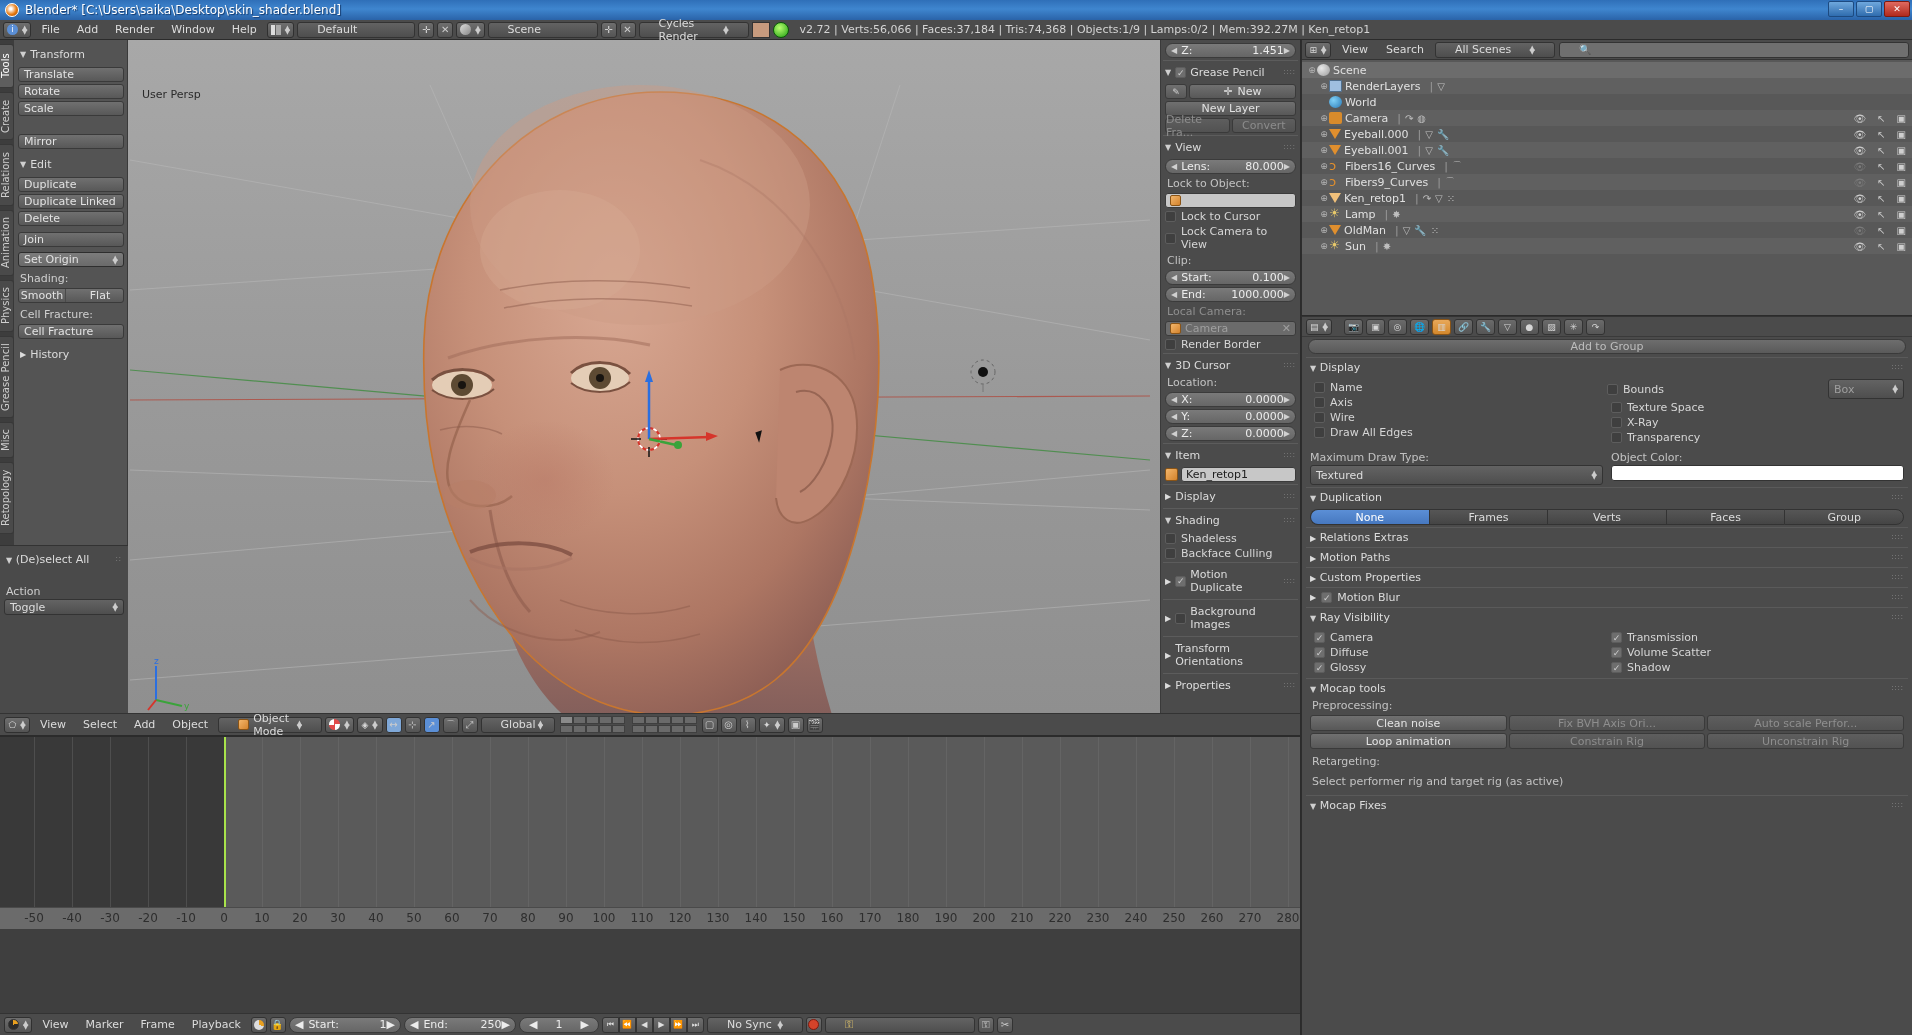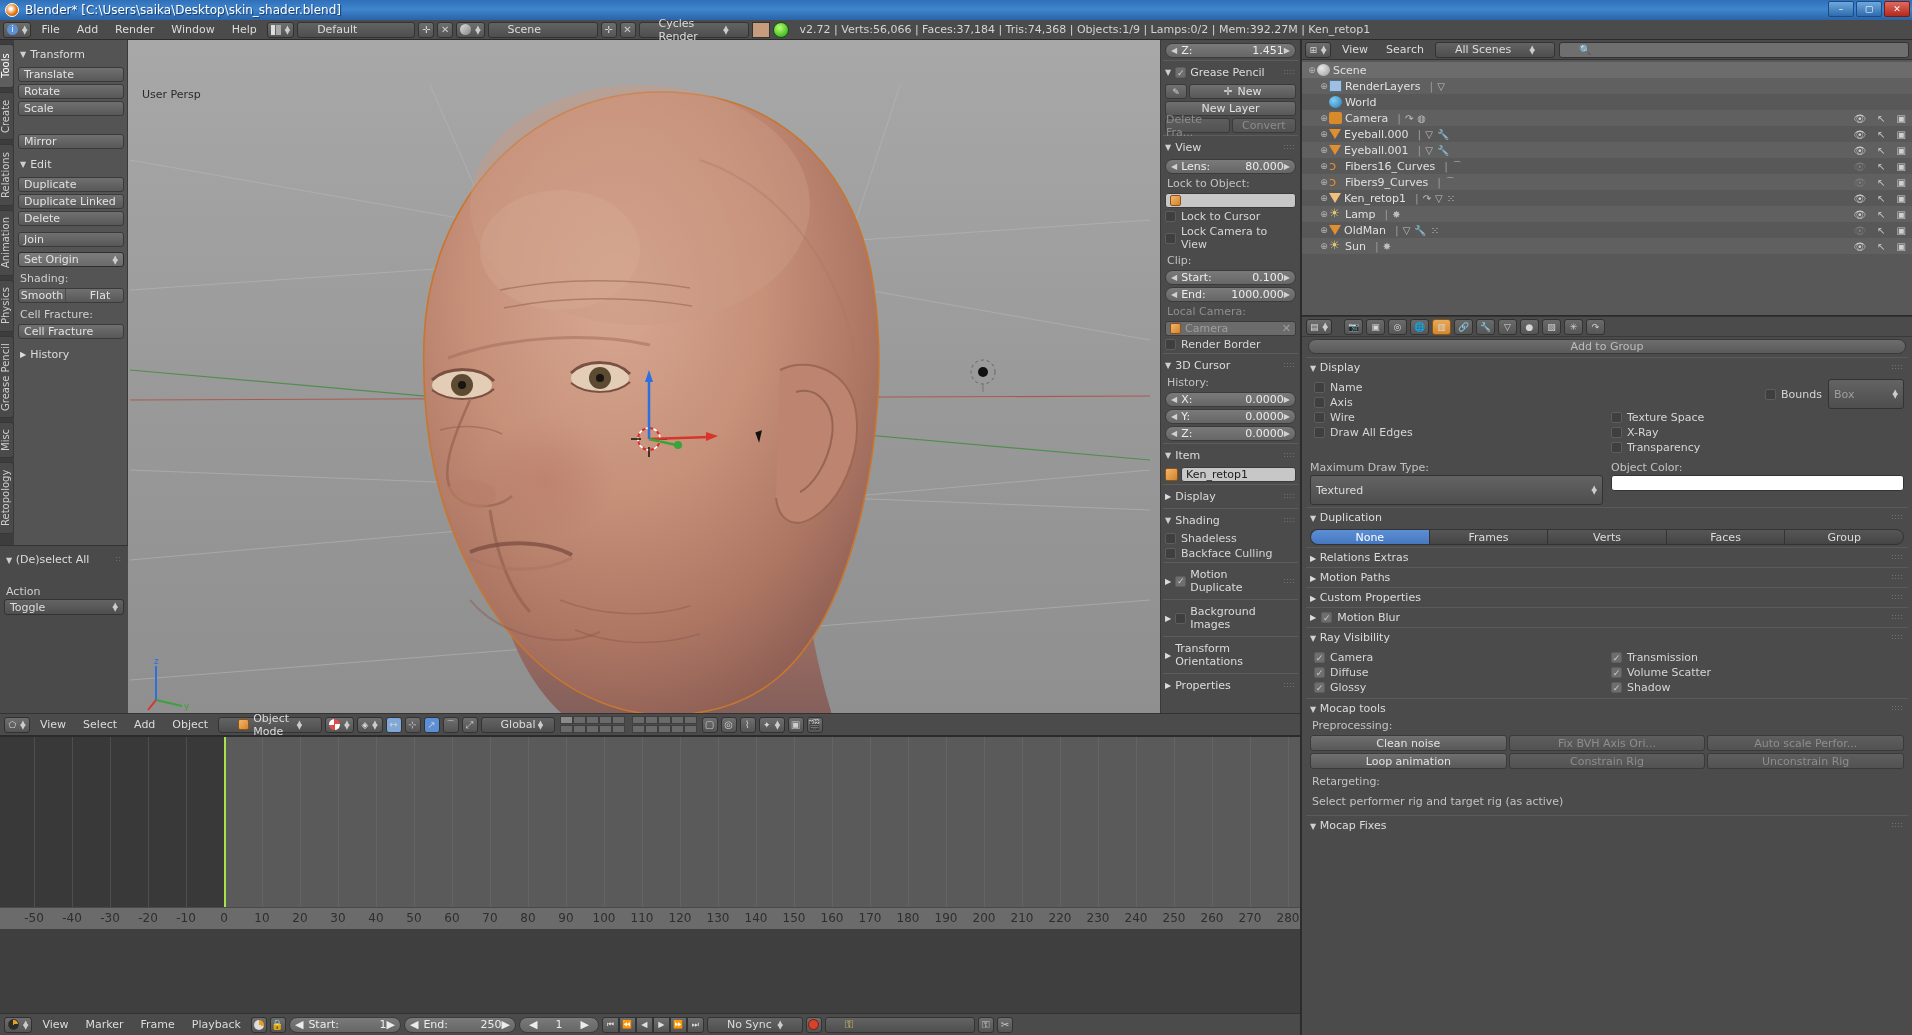--- a/index.html
+++ b/index.html
@@ -145,21 +145,21 @@
   .ptab.on { background:linear-gradient(180deg,#e8a85a,#d4882c); border-color:#8a5416; }
   .props-body { position:absolute; top:20px; left:0; right:0; bottom:0; padding:2px 4px; }
   .addgroup { height:15px; margin:0 2px 3px 2px; border-radius:8px;
     background:linear-gradient(180deg,#6d6d6d,#5a5a5a); border:1px solid #3a3a3a;
     display:flex; align-items:center; justify-content:center; color:#bdbdbd; font-size:11px; }
   .sec-head { display:flex; align-items:center; justify-content:space-between;
     font-size:11px; color:#dcdcdc; padding:3px 4px; border-top:1px solid #5a5a5a; }
   .sec-head .dots { color:#7c7c7c; font-size:8px; letter-spacing:1px; }
   .two-col { display:flex; }
   .two-col > div { flex:1; }
-  .dd2 { height:30px; border-radius:3px; background:linear-gradient(180deg,#636363,#4e4e4e);
+  .dd2 { height:20px; border-radius:3px; background:linear-gradient(180deg,#636363,#4e4e4e);
     border:1px solid #333; display:flex; align-items:center; justify-content:space-between;
     padding:0 5px; color:#ddd; font-size:11px; }
   .colorfield { height:16px; background:#ffffff; border:1px solid #333; border-radius:3px; }
   .segbtns { display:flex; margin:2px 4px; }
   .segbtns > div { flex:1; height:16px; background:linear-gradient(180deg,#565656,#454545);
     border:1px solid #333; display:flex; align-items:center; justify-content:center;
     font-size:11px; color:#dcdcdc; border-right:none; }
   .segbtns > div:first-child { border-radius:8px 0 0 8px; }
   .segbtns > div:last-child { border-radius:0 8px 8px 0; border-right:1px solid #333; }
   .segbtns > div.on { background:linear-gradient(180deg,#5b8fd6,#4678c0); color:#fff; }
@@ -556,21 +556,21 @@
     </div>
     <div class="np-sep"></div>
 
     <div class="np-head">
       <span style="display:flex;align-items:center;gap:4px;">
         <span class="tri">▼</span>
         <span>3D Cursor</span>
       </span>
       <span class="dots">∷∷</span>
     </div>
-    <div class="smalltxt">History:</div>
+    <div class="smalltxt">Location:</div>
     <div class="num">
       <span class="ar">◀</span>
       <span style="margin-right:auto;margin-left:4px;">X:</span>
       <span class="v">0.0000</span>
       <span class="ar">▶</span>
     </div>
     <div class="num">
       <span class="ar">◀</span>
       <span style="margin-right:auto;margin-left:4px;">Y:</span>
       <span class="v">0.0000</span>
@@ -897,21 +897,21 @@
               <span class="cb"></span>
               <span>Wire</span>
             </div>
           <div class="chk">
               <span class="cb"></span>
               <span>Draw All Edges</span>
             </div>
         </div>
         <div>
           <div style="display:flex;align-items:center;gap:6px;">
-            <div class="chk" style="margin:2px 0;flex:1;justify-content:flex-end;">
+            <div class="chk" style="margin:2px 0;flex:1;">
                 <span class="cb"></span>
                 <span>Bounds</span>
               </div>
             <div class="dd2" style="width:76px;">
               <span style="color:#9e9e9e;">Box</span>
               <span class="arrows">
                   <span>▲</span>
                   <span>▼</span>
                 </span>
             </div>

